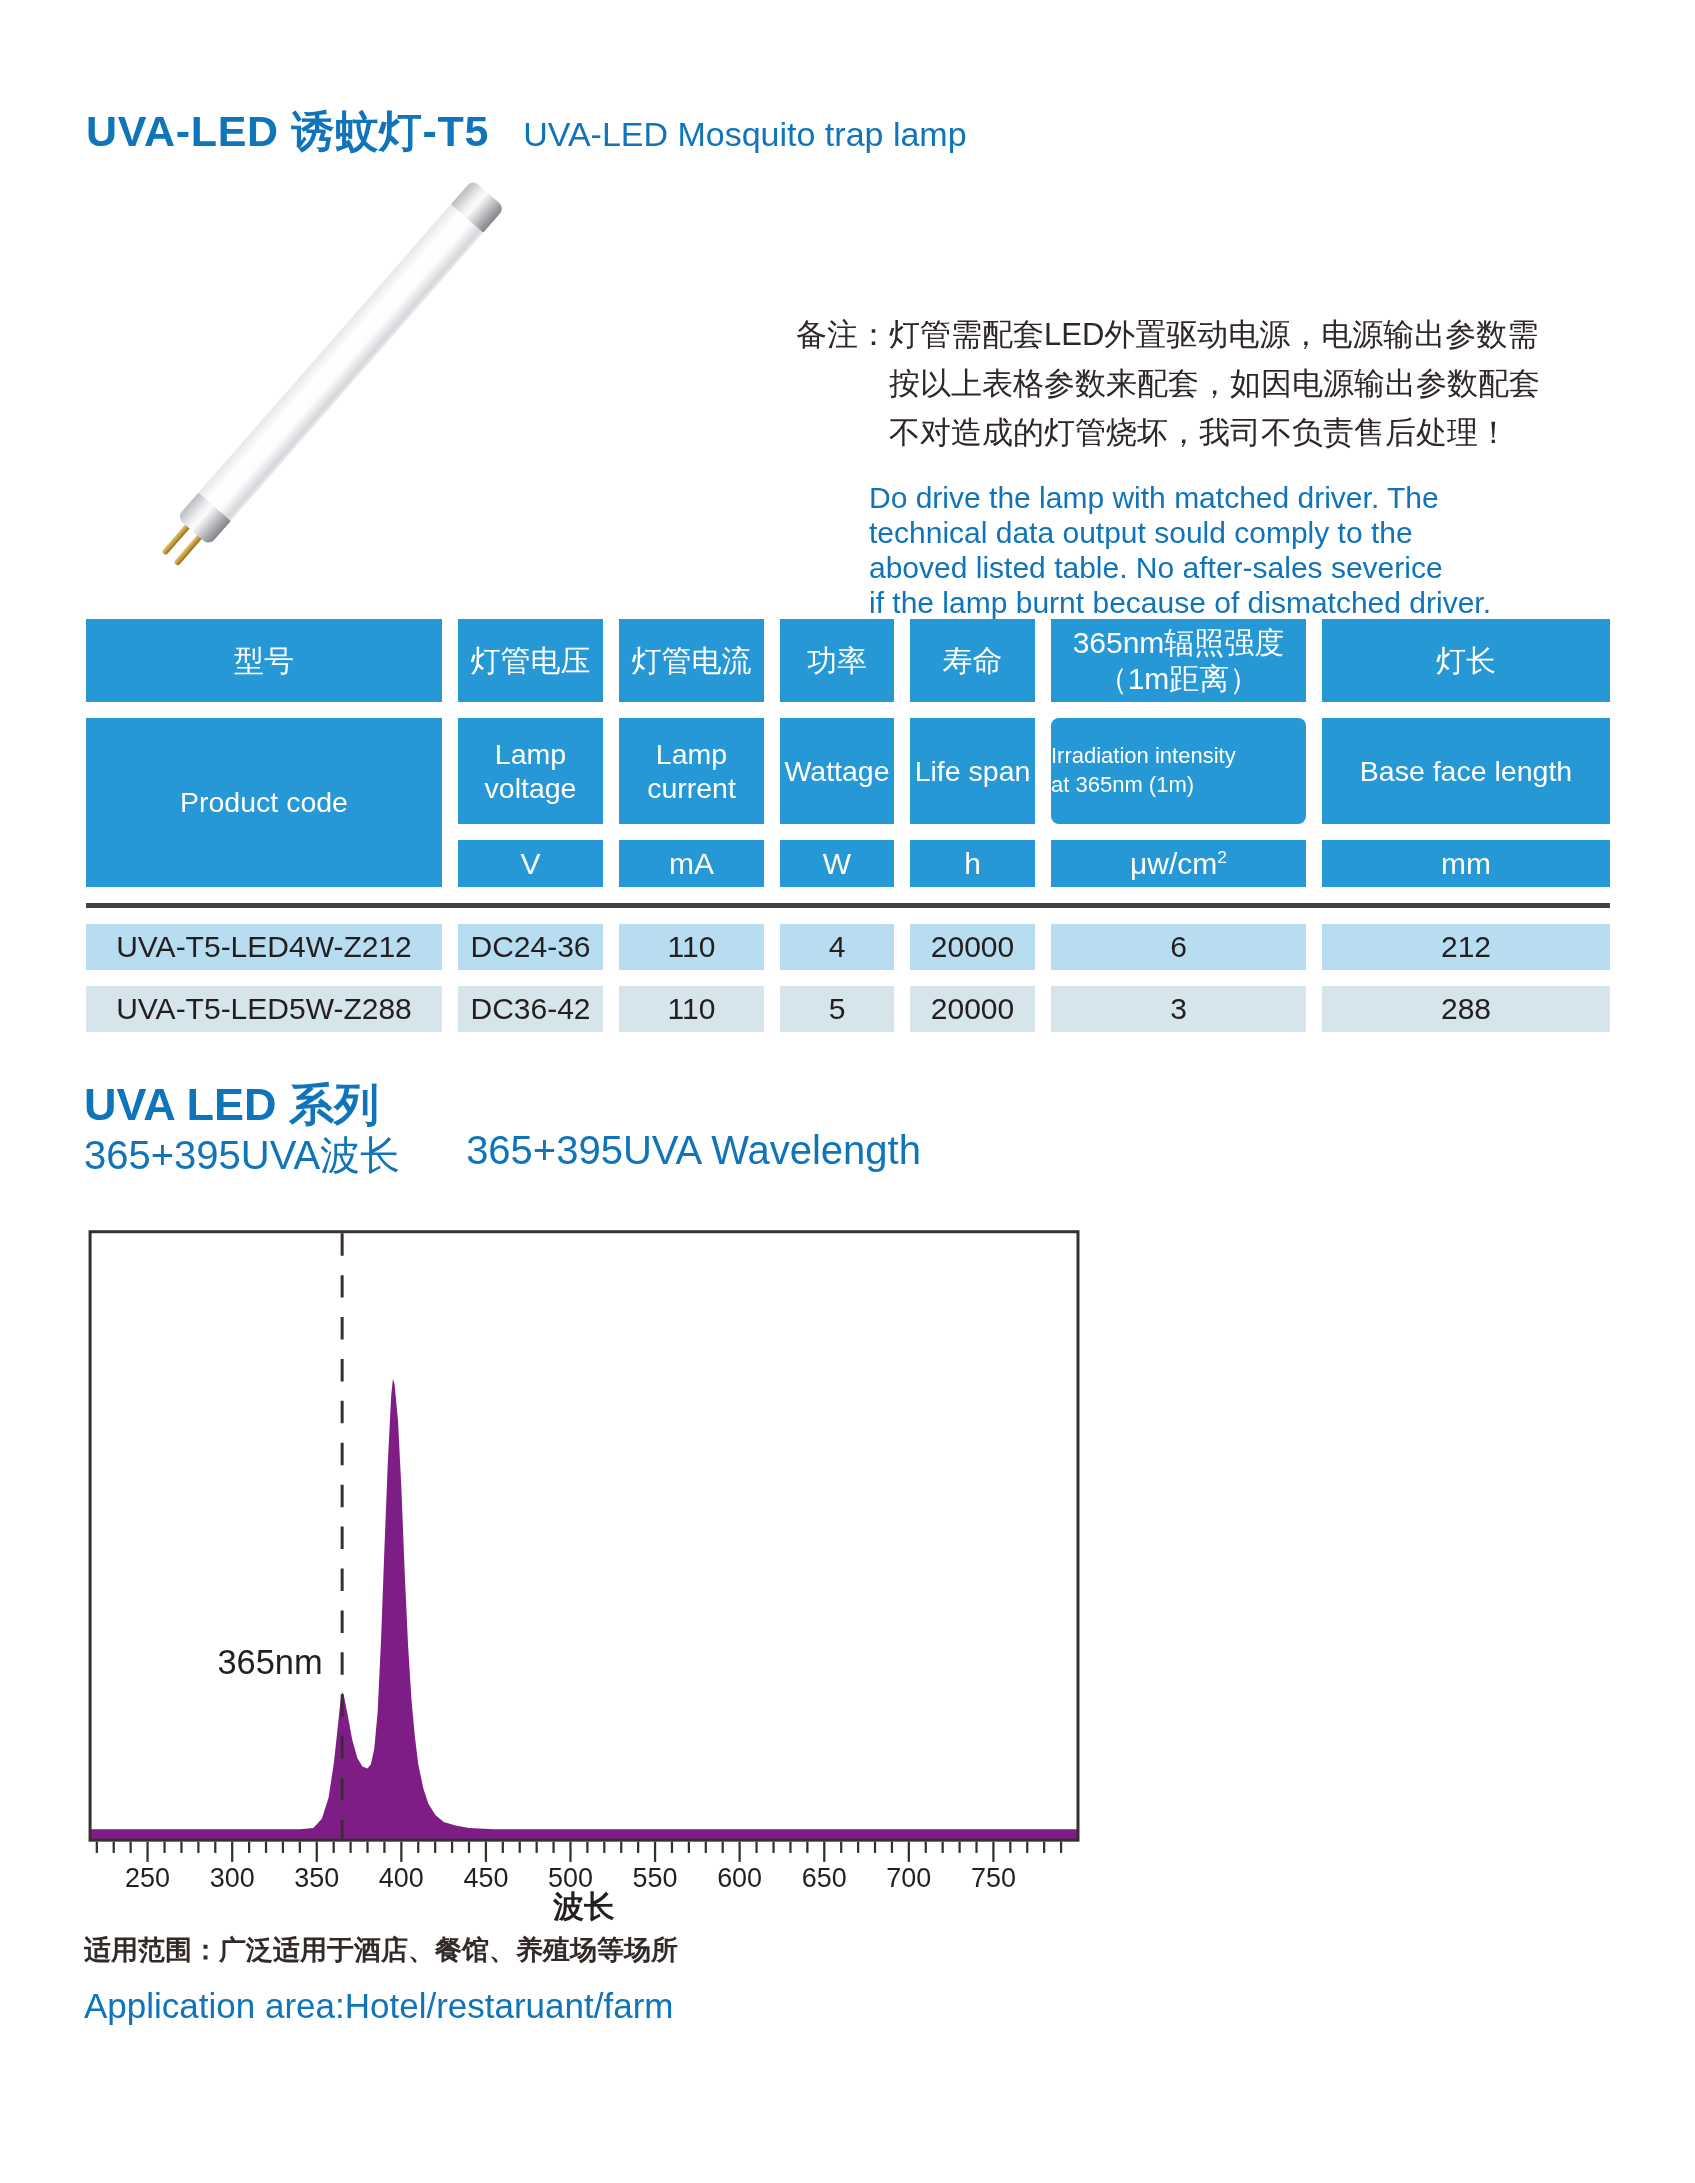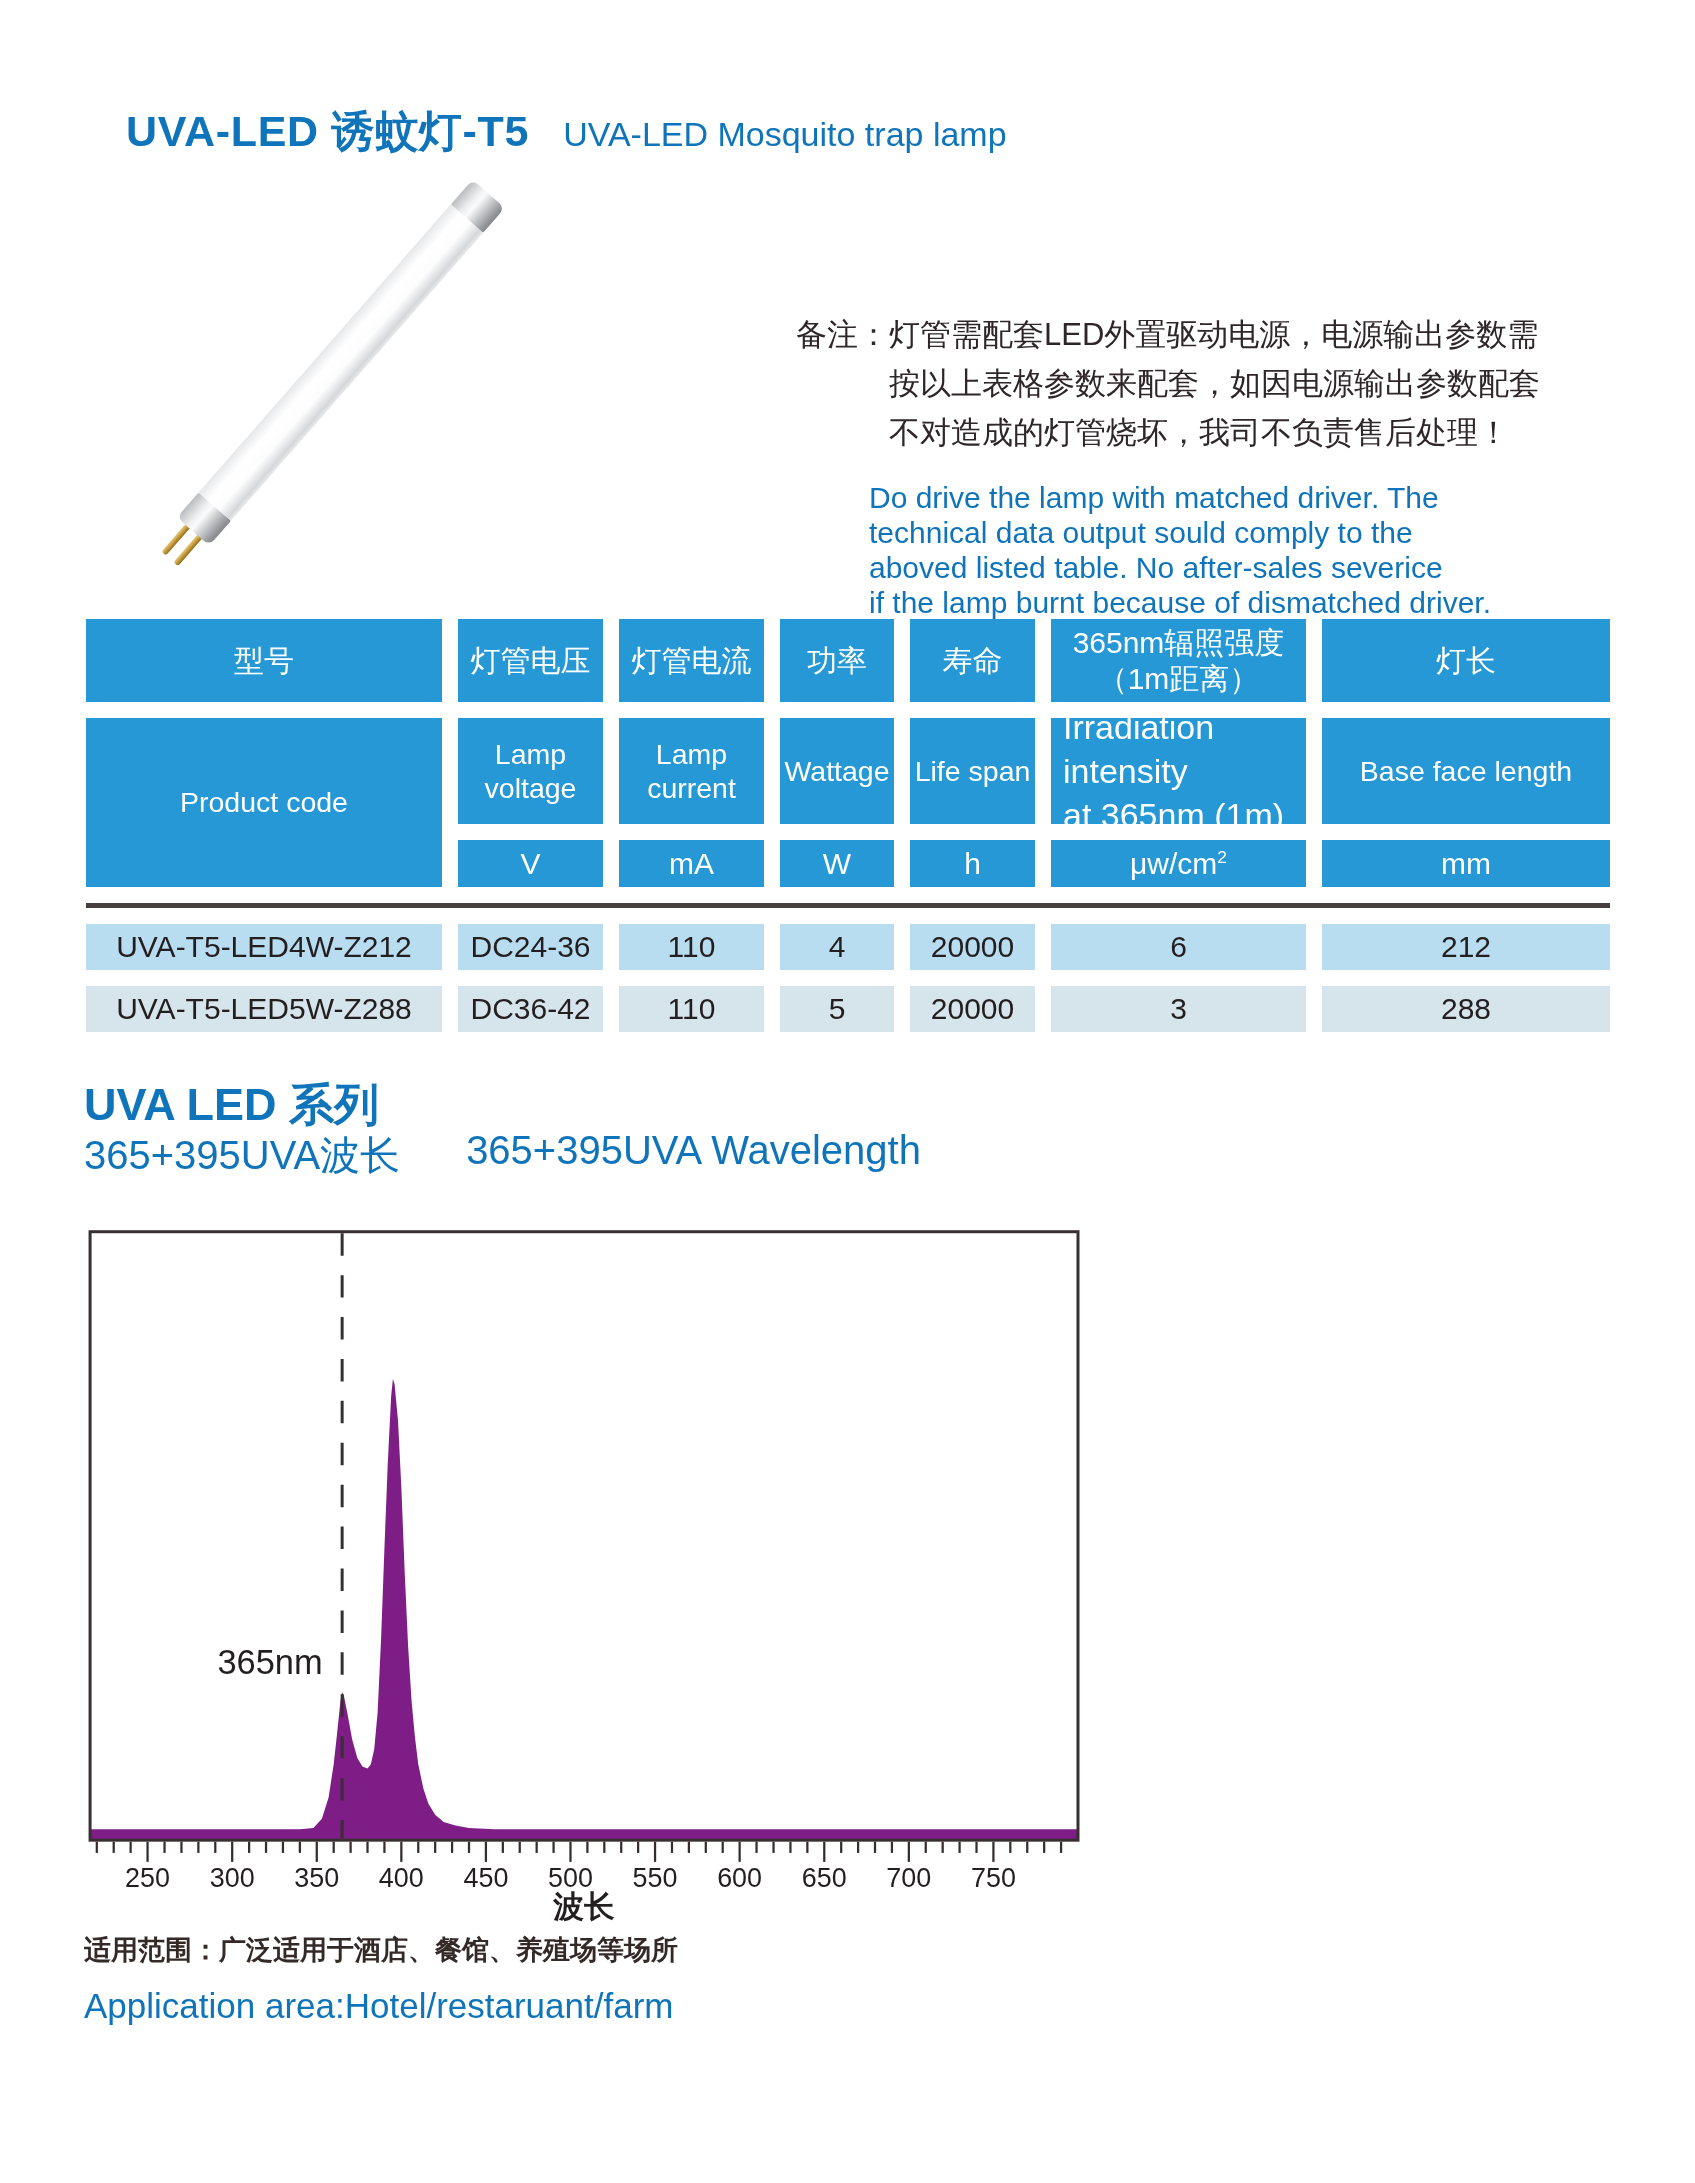--- a/index.html
+++ b/index.html
@@ -1,20 +1,20 @@
 <!DOCTYPE html>
 <html style="font-size:12px"><head>
 <meta charset="utf-8">
 <style>
   html,body{margin:0;padding:0;background:#ffffff;}
   .page{position:relative;width:1695px;height:2183px;background:#ffffff;overflow:hidden;
         font-family:"Liberation Sans", sans-serif;color:#231f20;}
 
   
-  .title-row{position:absolute;left:86px;top:103px;display:flex;align-items:baseline;gap:34px;white-space:nowrap;margin-left:40px;}
+  .title-row{position:absolute;left:86px;top:103px;display:flex;align-items:baseline;gap:34px;white-space:nowrap;}
   .title-cn{font-size:43px;font-weight:bold;color:#0f74ba;letter-spacing:0.7px;}
   .title-en{font-size:34px;color:#0f74ba;}
 
   
   .lamp-area{position:absolute;left:112px;top:172px;width:711px;height:419px;}
   .lamp-assembly{position:absolute;left:81px;top:338px;width:449px;height:43px;
                  transform:rotate(-48.8deg);transform-origin:0 50%;}
   .lamp-pin{position:absolute;width:40px;height:6px;left:-36px;border-radius:3px;
             background:linear-gradient(to bottom,#e7c878,#bd9233 60%,#8d6a1d);}
   .pin-top{top:11.2px;}
@@ -33,21 +33,21 @@
   .note-en{position:absolute;left:869px;top:448px;font-size:30px;color:#0f74ba;
            line-height:35px;white-space:nowrap;margin-top:32px;}
 
   
   .spec-table{position:absolute;left:86px;top:619px;width:1446px;display:grid;
               grid-template-columns:356px 145px 145px 114px 125px 255px 288px;
               grid-template-rows:83px 106px 47px 4.5px 46px 46px;gap:16px;background:#ffffff;}
   .cell{display:flex;align-items:center;justify-content:center;flex-direction:column;text-align:center;}
   .hc{background:#2598d5;color:#ffffff;font-size:30px;line-height:1.2;}
   .hc-en{font-size:28.5px;}
-  .hc-irr-en{align-items:flex-start;text-align:left;padding-left:12px;font-size:34px;line-height:1.3;box-sizing:border-box;}
+  .hc-irr-en{align-items:flex-start;text-align:left;font-size:22px;line-height:1.3;box-sizing:border-box;border-radius:8px;}
   .product-cell{grid-row:2 / span 2;}
   .table-divider{grid-column:1 / -1;background:#473e40;}
   .dc{font-size:30px;color:#231f20;}
   .row-a{background:#b9ddf0;}
   .row-b{background:#d6e4ec;}
   sup{font-size:0.58em;}
 
   
   .series-heading{position:absolute;left:84px;top:1050px;font-size:45px;font-weight:bold;color:#0f74ba;white-space:nowrap;margin-top:25px;}
   .series-sub{position:absolute;left:84px;top:1128px;font-size:40px;color:#0f74ba;display:flex;gap:66px;white-space:nowrap;}

